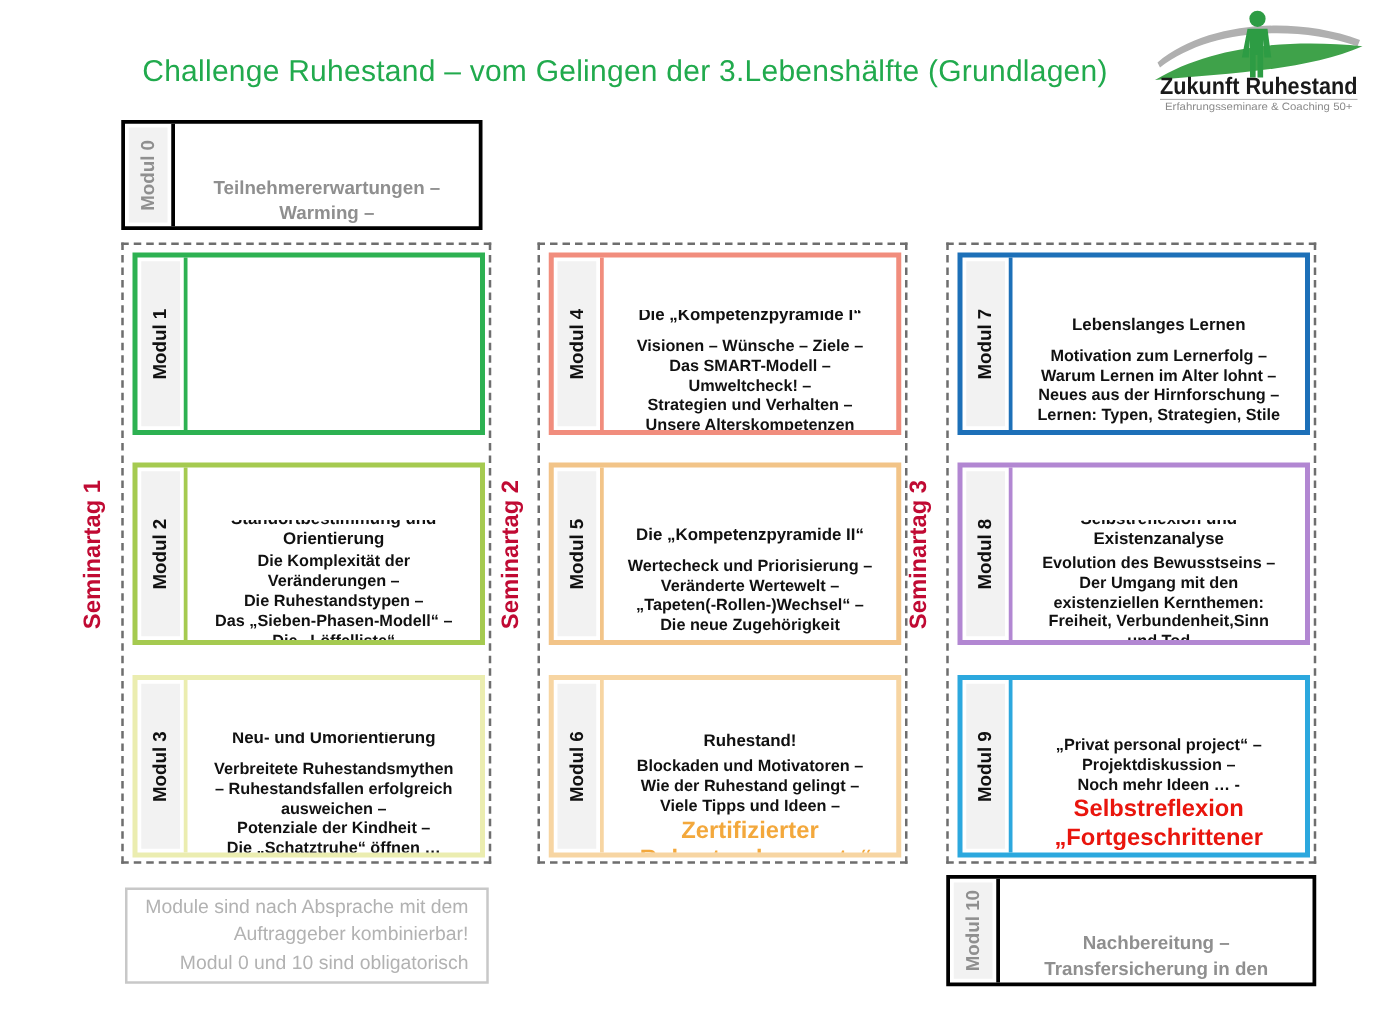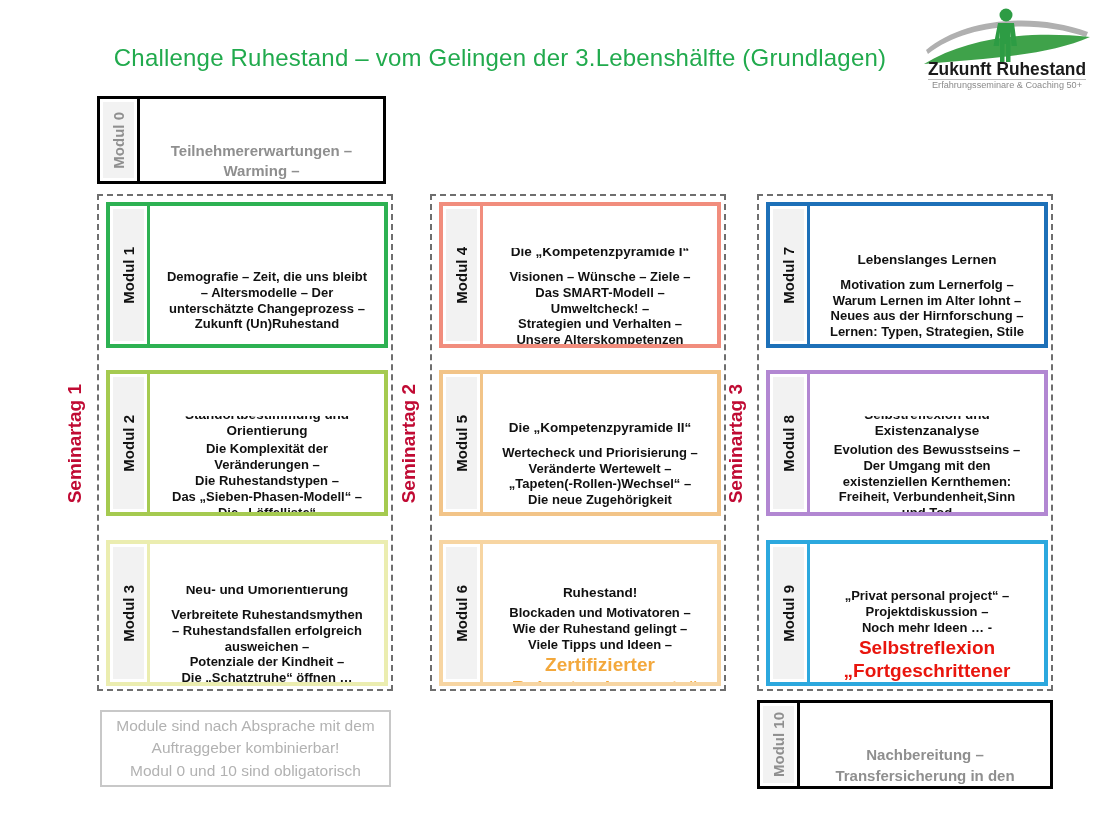--- a/index.html
+++ b/index.html
@@ -43,21 +43,21 @@
   
   .mbox.blackbox{border-width:3px;}
   .mbox.blackbox .label-col{border-right-width:3px;}
   .mbox.blackbox .label-text{color:#8f8f8f;}
   .gray-body{font-weight:700;font-size:15px;line-height:1.35;white-space:pre-line;color:#8f8f8f;}
   #modul-0-box{left:97px;top:96px;width:289px;height:88px;}
   #modul-10-box{left:757px;top:700px;width:296px;height:89px;}
 
   
   .note{position:absolute;left:100px;top:710px;width:291px;height:77px;border:2px solid #c8c8c8;
-        box-sizing:border-box;display:flex;align-items:center;justify-content:center;text-align:center;}
+        box-sizing:border-box;display:flex;align-items:center;justify-content:center;text-align:right;}
   .note-text{font-size:15.5px;line-height:1.45;white-space:pre-line;color:#b2b2b2;}
 </style>
 </head>
 <body>
 
 <div id="page">
 
   <div class="page-title" style="--title-c: #21aa4d;">Challenge Ruhestand – vom Gelingen der 3.Lebenshälfte (Grundlagen)</div>
 
   <div class="logo">
@@ -99,24 +99,20 @@
     </div>
 
   <div class="group" id="group-1">
     <div class="mbox r1" style="--c: #2db152;">
       <div class="label-col">
         <div class="label-strip">
             <span class="label-text">Modul 1</span>
           </div>
       </div>
       <div class="content">
-        <div class="m-body">Demografie – Zeit, die uns bleibt
-– Altersmodelle – Der
-unterschätzte Changeprozess –
-Zukunft (Un)Ruhestand</div>
       </div>
     </div>
     <div class="mbox r2" style="--c: #a5ca50;">
       <div class="label-col">
         <div class="label-strip">
             <span class="label-text">Modul 2</span>
           </div>
       </div>
       <div class="content">
         <div class="m-title">Standortbestimmung und

